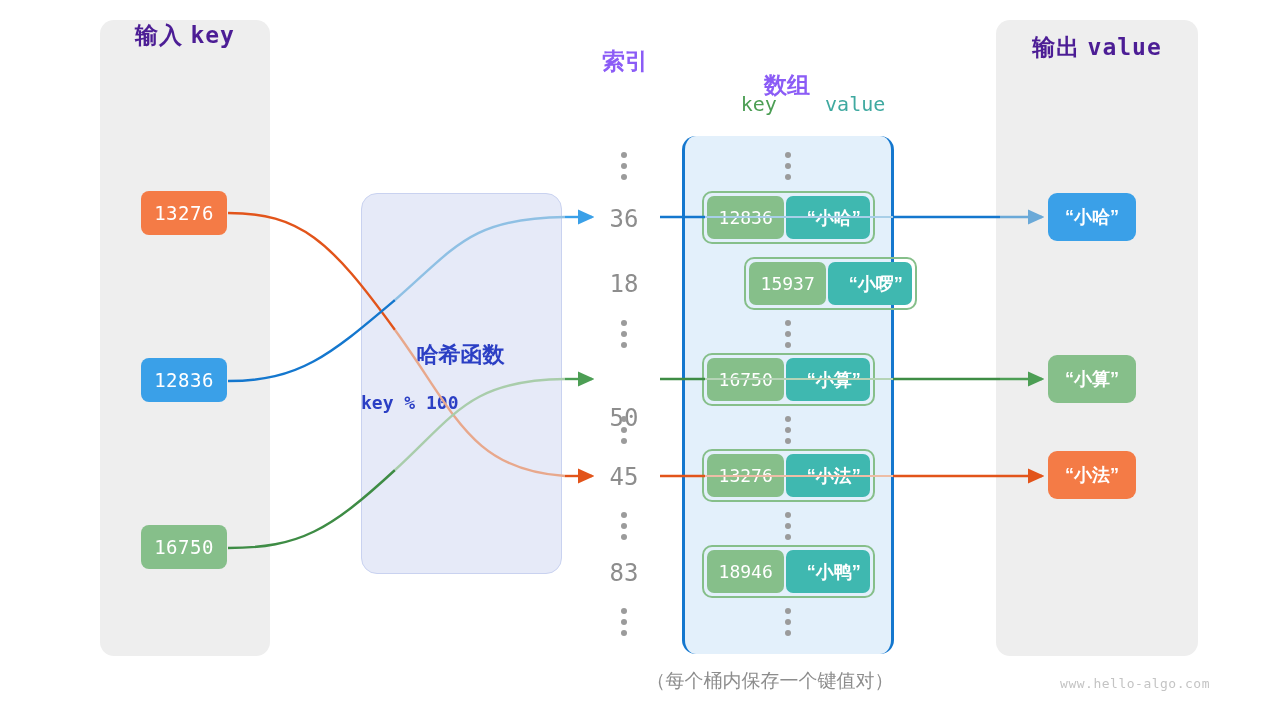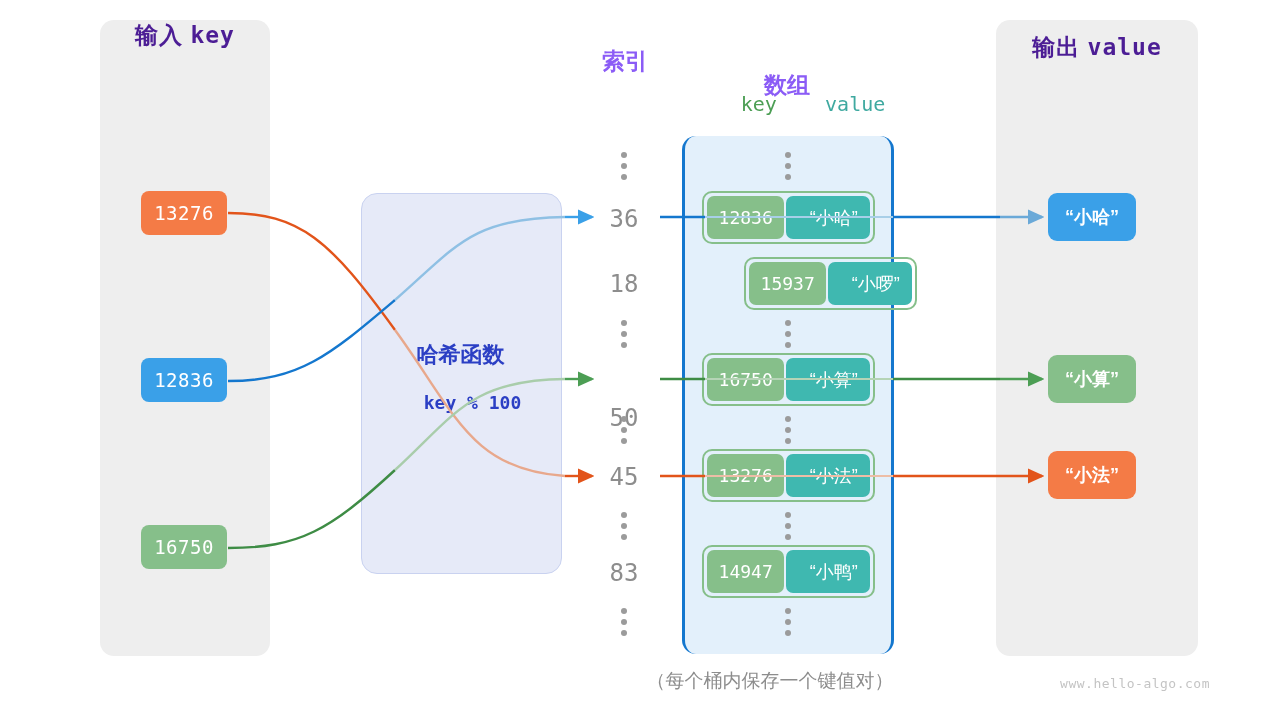--- a/index.html
+++ b/index.html
@@ -46,21 +46,21 @@
   
   #hash-box{
     position:absolute;left:361px;top:193px;width:199px;height:379px;
     background:#e6eaf8;border:1px solid #c9d2f0;border-radius:16px;
   }
   #hash-label{
     position:absolute;left:361px;top:340px;width:199px;text-align:center;
     color:#2b3fc4;font-weight:bold;font-size:22px;
   }
   #hash-formula{
-    position:absolute;left:361px;top:392px;width:223px;text-align:center;
+    position:absolute;left:361px;top:392px;width:223px;text-align:left;
     color:#2b3fc4;font-weight:bold;font-size:18px;
     font-family:"DejaVu Sans Mono","Liberation Mono",monospace;
   }
 
   
   .idx{
     position:absolute;left:588px;width:72px;text-align:center;
     font-family:"DejaVu Sans Mono","Liberation Mono",monospace;
     font-size:24px;color:#8d8d8d;
   }
@@ -86,21 +86,21 @@
   }
   .bucket .kbox,.bucket .vbox{
     height:100%;border-radius:7px;display:flex;align-items:center;justify-content:center;
     color:#ffffff;
   }
   .bucket .kbox{
     width:84px;background:#86bf8a;
     font-family:"DejaVu Sans Mono","Liberation Mono",monospace;font-size:18px;
   }
   .bucket .vbox{
-    width:79px;background:#3fb8b0;margin-left:2px;font-size:18px;font-weight:normal;padding-left:11px;
+    width:79px;background:#3fb8b0;margin-left:2px;font-size:18px;font-weight:bold;padding-left:11px;
   }
 
   
   .ochip{
     position:absolute;width:88px;height:48px;border-radius:9px;
     display:flex;align-items:center;justify-content:center;
     color:#ffffff;font-size:18px;font-weight:bold;
   }
   #chip-out-0{left:1048px;top:193px;background:#3aa0e8;}
   #chip-out-1{left:1048px;top:355px;background:#86bf8a;}
@@ -212,21 +212,21 @@
 </div>
 <div class="bucket" style="left:702px;top:353px;">
   <div class="kbox">16750</div>
   <div class="vbox">“小算”</div>
 </div>
 <div class="bucket" style="left:702px;top:449px;">
   <div class="kbox">13276</div>
   <div class="vbox">“小法”</div>
 </div>
 <div class="bucket" style="left:702px;top:545px;">
-  <div class="kbox">14947</div>
+  <div class="kbox">18946</div>
   <div class="vbox">“小鸭”</div>
 </div>
 
 <div class="panel" id="output-panel"></div>
 <div class="panel-title" style="left:996px;top:32px;width:202px;">
   <span>输出</span>
   <span class="mono">value</span>
 </div>
 
 <div class="ochip" id="chip-out-0">“小哈”</div>

